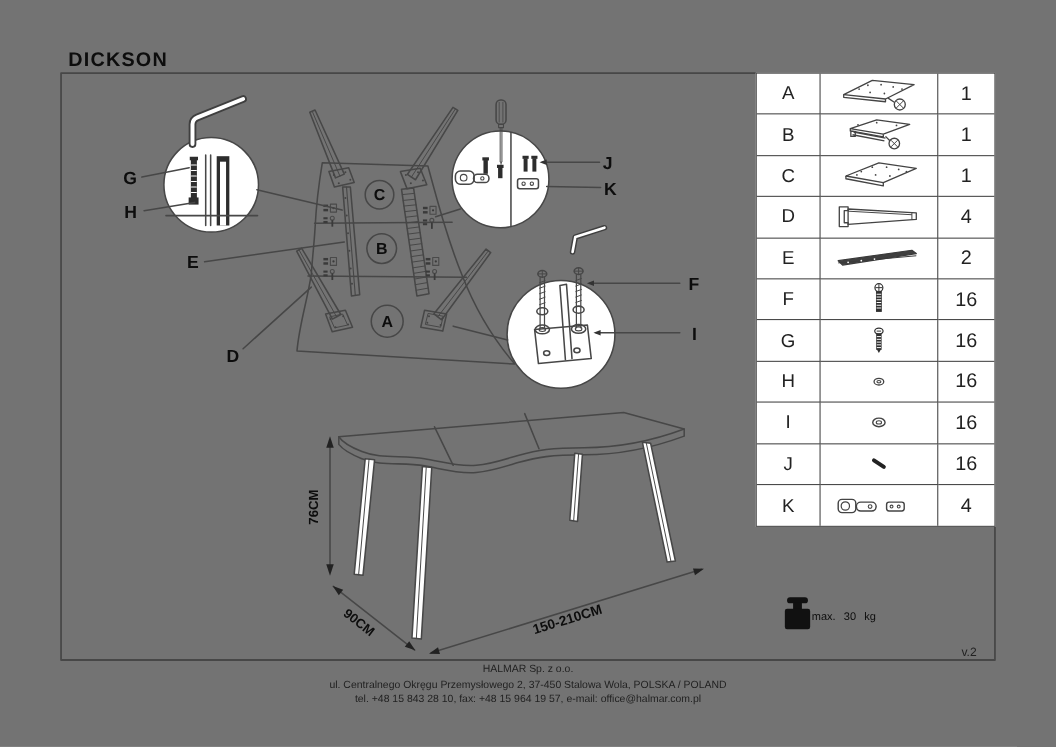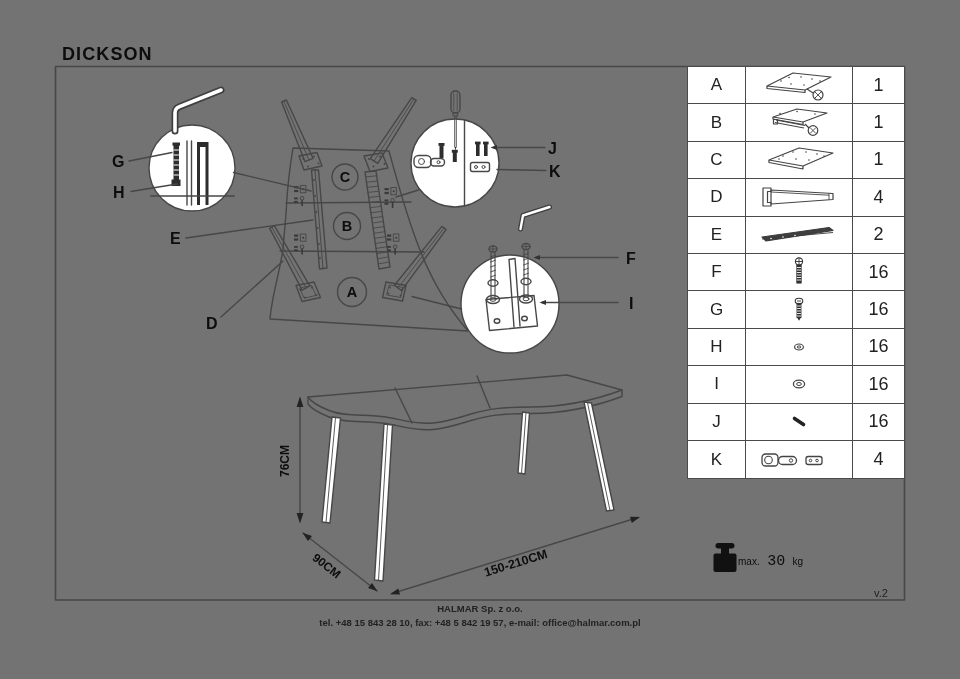--- a/index.html
+++ b/index.html
@@ -7,24 +7,24 @@
   .title{position:absolute;left:62px;top:44px;font-size:18px;font-weight:700;letter-spacing:1.1px;color:#0d0d0d;}
   svg.drawing{position:absolute;left:0;top:0;}
   .parts-table{position:absolute;left:687px;top:66px;width:218px;display:grid;grid-template-columns:58px 107px 51px;grid-auto-rows:37.4px;border:1.5px solid #4a4a4a;box-sizing:border-box;background:#fff;}
   .cell{border-right:1.4px solid #4a4a4a;border-bottom:1.4px solid #4a4a4a;display:flex;align-items:center;justify-content:center;box-sizing:border-box;}
   .cell.qtyc{border-right:none;}
   .cell.lastrow{border-bottom:none;}
   .letter{font-size:17px;color:#222;}
   .qty{font-size:18px;color:#222;}
   .weight-text{position:absolute;left:738px;top:551px;color:#0d0d0d;white-space:nowrap;}
   .weight-text .wl{font-size:10px;font-weight:400;}
-  .weight-text .wv{font-size:15px;font-weight:400;padding:0 3px;font-family:Liberation Mono, monospace;}
+  .weight-text .wv{font-size:10px;font-weight:400;padding:0 3px;}
   .weight-text .wu{font-size:10px;font-weight:400;}
   .version{position:absolute;left:860px;top:587px;width:42px;text-align:center;font-size:11px;color:#222;}
-  .footer{position:absolute;left:0;top:602px;width:960px;text-align:center;color:#222;line-height:13.5px;font-weight:bold;}
+  .footer{position:absolute;left:0;top:602px;width:960px;text-align:center;color:#222;line-height:13.5px;}
   .footer div{font-size:9.5px;}
 </style>
 </head>
 <body>
 
 <div class="page">
   <div class="title">DICKSON</div>
 
   <svg class="drawing" width="960" height="679" viewBox="0 0 960 679">
     <defs>
@@ -404,15 +404,16 @@
   <div class="weight-text">
     <span class="wl">max.</span>
     <span class="wv">30</span>
     <span class="wu">kg</span>
   </div>
 
   <div class="version">v.2</div>
 
   <div class="footer">
     <div>HALMAR Sp. z o.o.</div>
-    <div>tel. +48 15 843 28 10, fax: +48 5 842 19 57, e-mail: office@halmar.com.pl</div>
+    <div>ul. Centralnego Okręgu Przemysłowego 2, 37-450 Stalowa Wola, POLSKA / POLAND</div>
+    <div>tel. +48 15 843 28 10, fax: +48 15 964 19 57, e-mail: office@halmar.com.pl</div>
   </div>
 </div>
 
 </body></html>

